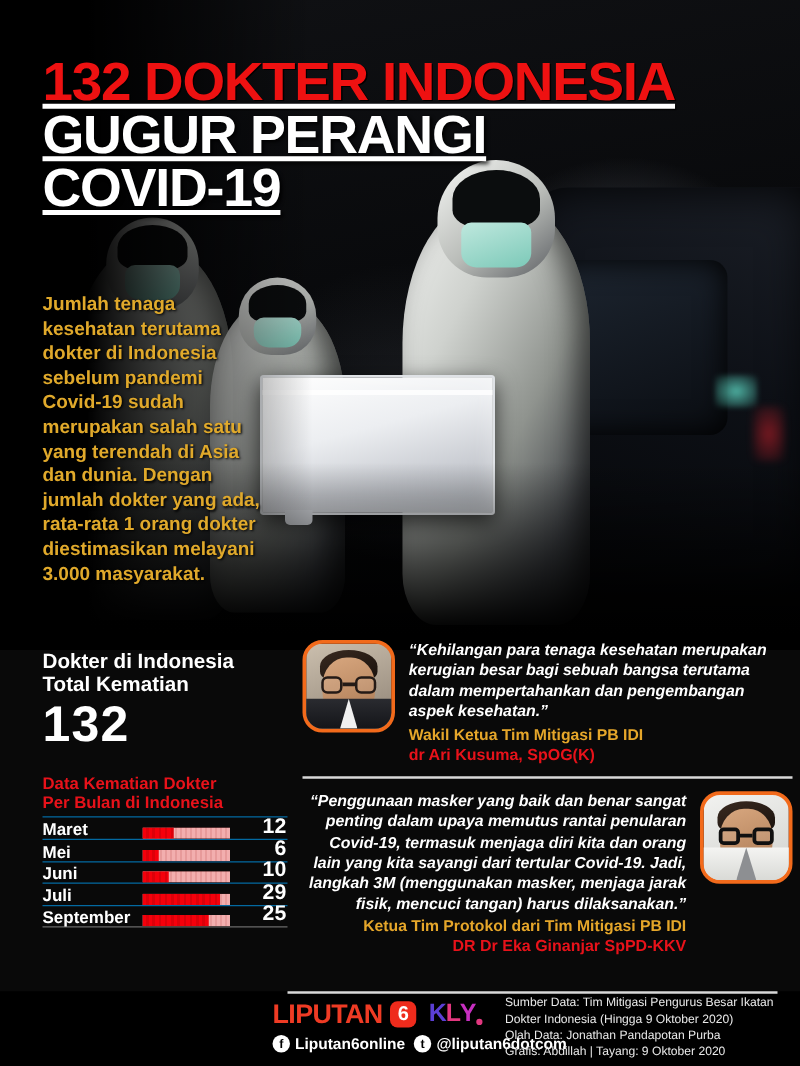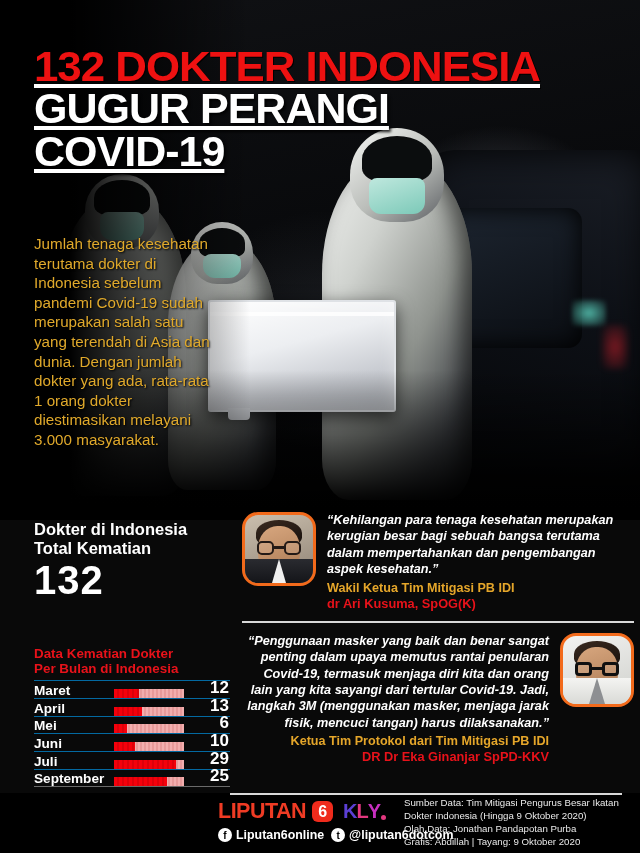--- a/index.html
+++ b/index.html
@@ -77,30 +77,30 @@
   
   .headline{ position:absolute; left:34px; top:46px; width:580px; z-index:5;text-decoration:underline; }
   .h-red{ color:#ee1111; font-size:43px; line-height:.96; font-weight:bold;
     letter-spacing:-1px; transform:scaleX(1.02); transform-origin:left;
     text-shadow:1px 1px 0 #000; }
   .h-white{ color:#fff; font-size:43px; line-height:1.0; font-weight:bold;
     letter-spacing:-1px; text-shadow:2px 2px 3px rgba(0,0,0,.9); }
 
   
   .lead{ position:absolute; left:34px; top:234px; width:176px; z-index:6;
-    color:#e0a92b; font-size:15.2px; line-height:1.29; font-weight:normal;
+    color:#e0a92b; font-size:15.2px; line-height:1.29; font-weight:bold;
     text-shadow:1px 1px 2px #000; }
 
   
   .total{ position:absolute; left:34px; top:520px; width:200px; z-index:6; }
   .total-label{ color:#fff; font-size:16.5px; font-weight:bold; line-height:1.16; }
   .total-value{ color:#fff; font-size:40px; font-weight:bold; line-height:1.02; letter-spacing:1px; margin-top:2px; }
 
   
-  .chart{ position:absolute; left:34px; top:646px; width:196px; z-index:6; }
+  .chart{ position:absolute; left:34px; top:619px; width:196px; z-index:6; }
   .chart-title{ color:#e8121a; font-size:13.4px; font-weight:bold; line-height:1.12; margin-bottom:4px; }
   .crow{ display:flex; align-items:flex-end; height:17.8px; border-top:1px solid #0369a1; }
   .crow:last-child{ border-bottom:1px solid #6a6a6a; }
   .cmon{ width:80px; color:#fff; font-size:13.6px; font-weight:bold; white-space:nowrap; }
   .ctrack{ position:relative; width:70px; height:9px; background:#2a0507; overflow:hidden; }
   .cfill-light{ position:absolute; left:0; top:0; bottom:0; width:100%;
     background:repeating-linear-gradient(90deg,#f2aeae 0 2px,#e79a9a 2px 4px); }
   .cfill{ position:absolute; left:0; top:0; bottom:0;
     background:repeating-linear-gradient(90deg,#f5000b 0 3px,#dd0009 3px 5px); }
   .cval{ flex:1; text-align:right; color:#fff; font-size:17px; font-weight:bold; padding-right:1px; }
@@ -213,28 +213,20 @@
     <div id="chart-rows">
         <div class="crow">
           <div class="cmon">Maret</div>
           <div class="ctrack">
             <div class="cfill-light"></div>
             <div class="cfill" style="width: 36.3636%;"></div>
           </div>
           <div class="cval">12</div>
         </div>
         <div class="crow">
-          <div class="cmon">April</div>
-          <div class="ctrack">
-            <div class="cfill-light"></div>
-            <div class="cfill" style="width: 39.3939%;"></div>
-          </div>
-          <div class="cval">13</div>
-        </div>
-        <div class="crow">
           <div class="cmon">Mei</div>
           <div class="ctrack">
             <div class="cfill-light"></div>
             <div class="cfill" style="width: 18.1818%;"></div>
           </div>
           <div class="cval">6</div>
         </div>
         <div class="crow">
           <div class="cmon">Juni</div>
           <div class="ctrack">

